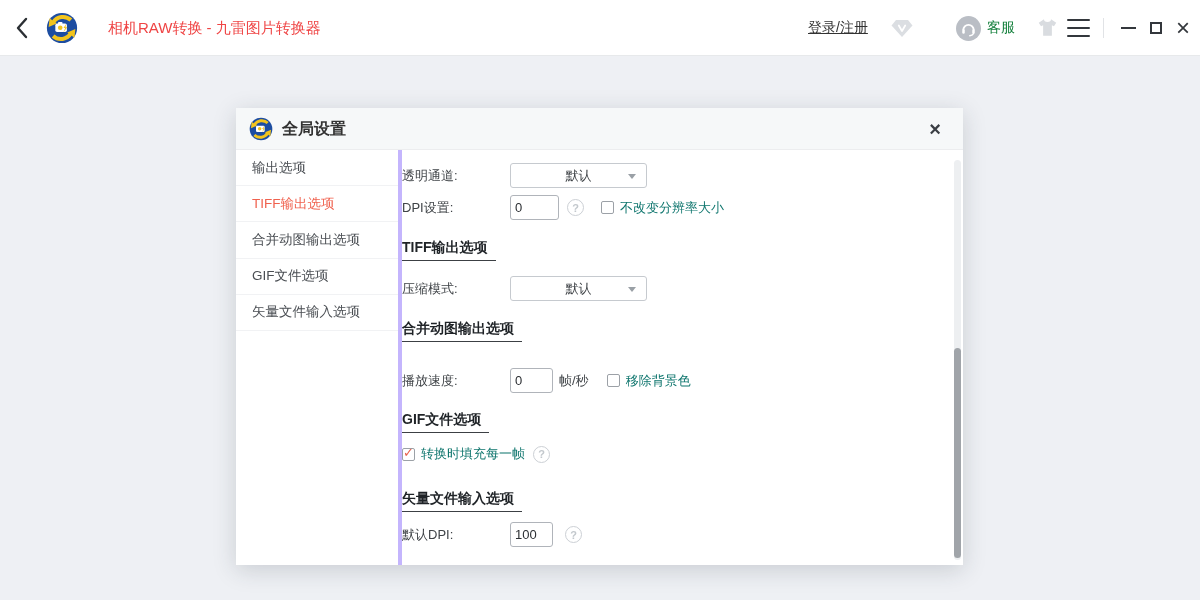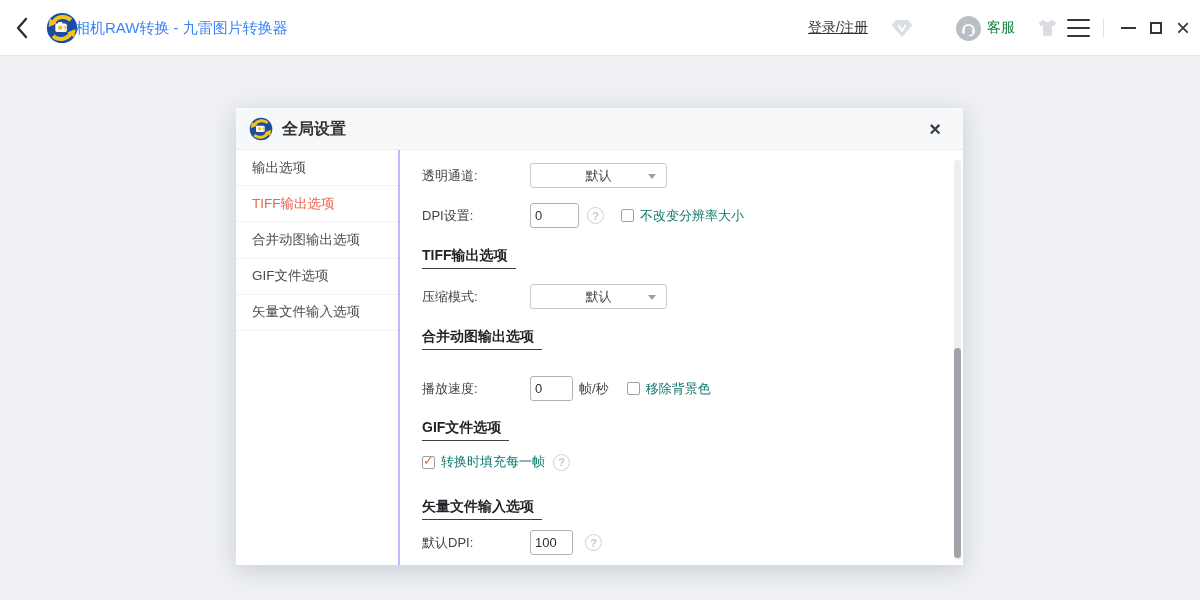--- a/index.html
+++ b/index.html
@@ -12,21 +12,21 @@
     color:#333;
   }
 
   
   .titlebar {
     position:absolute; left:0; top:0; width:1200px; height:56px;
     background:#ffffff; border-bottom:1px solid #e7e9eb;
   }
   .back-btn { position:absolute; left:14px; top:14px; width:24px; height:28px; cursor:pointer; display:flex; align-items:center; }
   .app-logo { position:absolute; left:46px; top:12px; width:32px; height:32px; }
-  .app-title { position:absolute; left:75px; top:0; height:56px; display:flex; align-items:center; font-size:15px; color:#3b82f6; }
+  .app-title { position:absolute; left:108px; top:0; height:56px; display:flex; align-items:center; font-size:15px; color:#ef4444; }
   .login-link { position:absolute; left:808px; top:0; height:56px; display:flex; align-items:center; font-size:14px; color:#333; cursor:pointer;text-decoration:underline; }
   .vip-icon { position:absolute; left:891px; top:19px; width:22px; height:19px; }
   .service-avatar { position:absolute; left:956px; top:16px; width:25px; height:25px; }
   .service-label { position:absolute; left:987px; top:0; height:56px; display:flex; align-items:center; font-size:14px; color:#15803d; cursor:pointer; }
   .shirt-icon { position:absolute; left:1037px; top:18px; width:21px; height:19px; }
   .menu-btn { position:absolute; left:1067px; top:19px; width:23px; height:18px; display:flex; flex-direction:column; justify-content:space-between; cursor:pointer; }
   .menu-btn span { display:block; width:23px; height:2.4px; background:#33373c; border-radius:1px; }
   .tb-divider { position:absolute; left:1103px; top:18px; width:1px; height:20px; background:#e1e3e6; }
   .win-btn { position:absolute; top:0; height:56px; width:26px; display:flex; align-items:center; justify-content:center; cursor:pointer; }
   .btn-min { left:1115px; } .btn-max { left:1143px; } .btn-close { left:1170px; }
@@ -51,21 +51,21 @@
   .sidebar { position:absolute; left:0; top:42px; width:162px; bottom:0; background:#fff; }
   .side-item {
     height:36.2px; display:flex; align-items:center; padding-left:16px;
     font-size:13.5px; color:#4a4e53; border-bottom:1px solid #f1f2f4; cursor:pointer;
   }
   .side-item.active { color:#f0614e; }
 
   
   .content {
     position:absolute; left:162px; top:42px; right:0; bottom:0;
-    border-left:2px solid #c4b5fd; padding-left:22px; overflow:hidden;
+    border-left:4px solid #c4b5fd; overflow:hidden;
   }
   .frow { display:flex; align-items:center; }
   .flabel { width:108px; font-size:13px; color:#3f4347; }
   .section-hd { margin-right:auto; }
   .section-hd span {
     display:inline-block; font-size:14px; font-weight:bold; color:#1f2327;
     border-bottom:1px solid #3c4044; padding:0 8px 3px 0;
   }
   .dropdown {
     position:relative; width:137px; height:25px; background:#fff;
@@ -212,21 +212,21 @@
   <div class="content">
 
     <div class="frow" style="margin-top:13px; height:25px;">
       <div class="flabel">透明通道:</div>
       <div class="dropdown">
         <span>默认</span>
         <i class="dd-arrow"></i>
       </div>
     </div>
 
-    <div class="frow" style="margin-top:15px; height:25px;">
+    <div class="frow" style="margin-top:7px; height:25px;">
       <div class="flabel">DPI设置:</div>
       <input class="txt-input w49" value="0" style="">
       <div class="help-icon" style="margin-left:8px;">?</div>
       <div class="checkbox" style="margin-left:17px;"></div>
       <div class="cb-label">不改变分辨率大小</div>
     </div>
 
     <div class="section-hd" style="margin-top:18px; height:20px;">
       <span>TIFF输出选项</span>
     </div>

